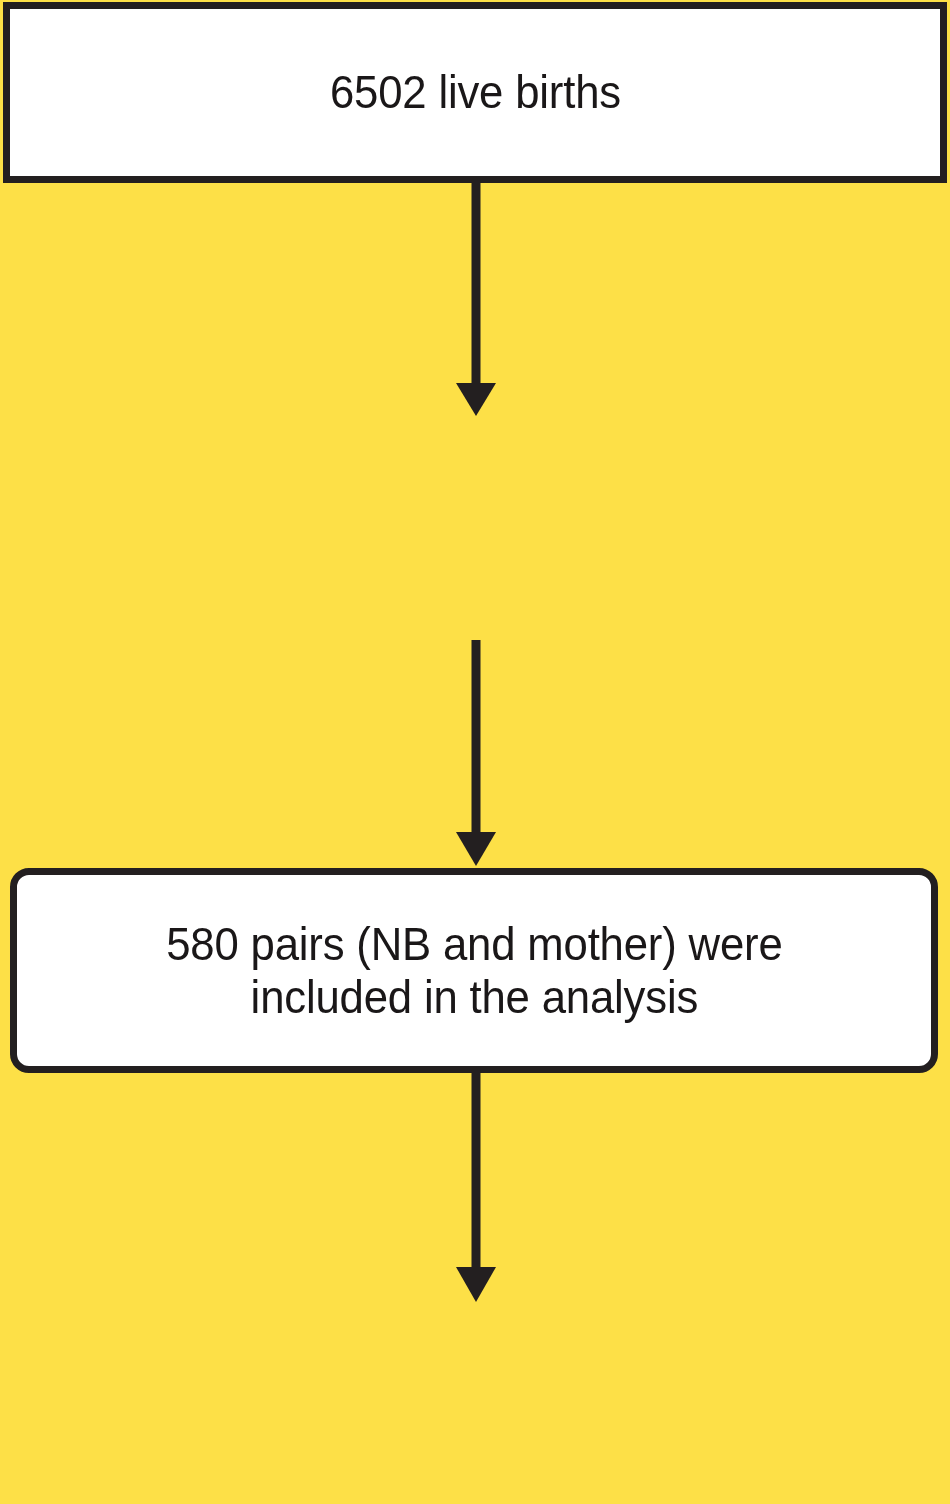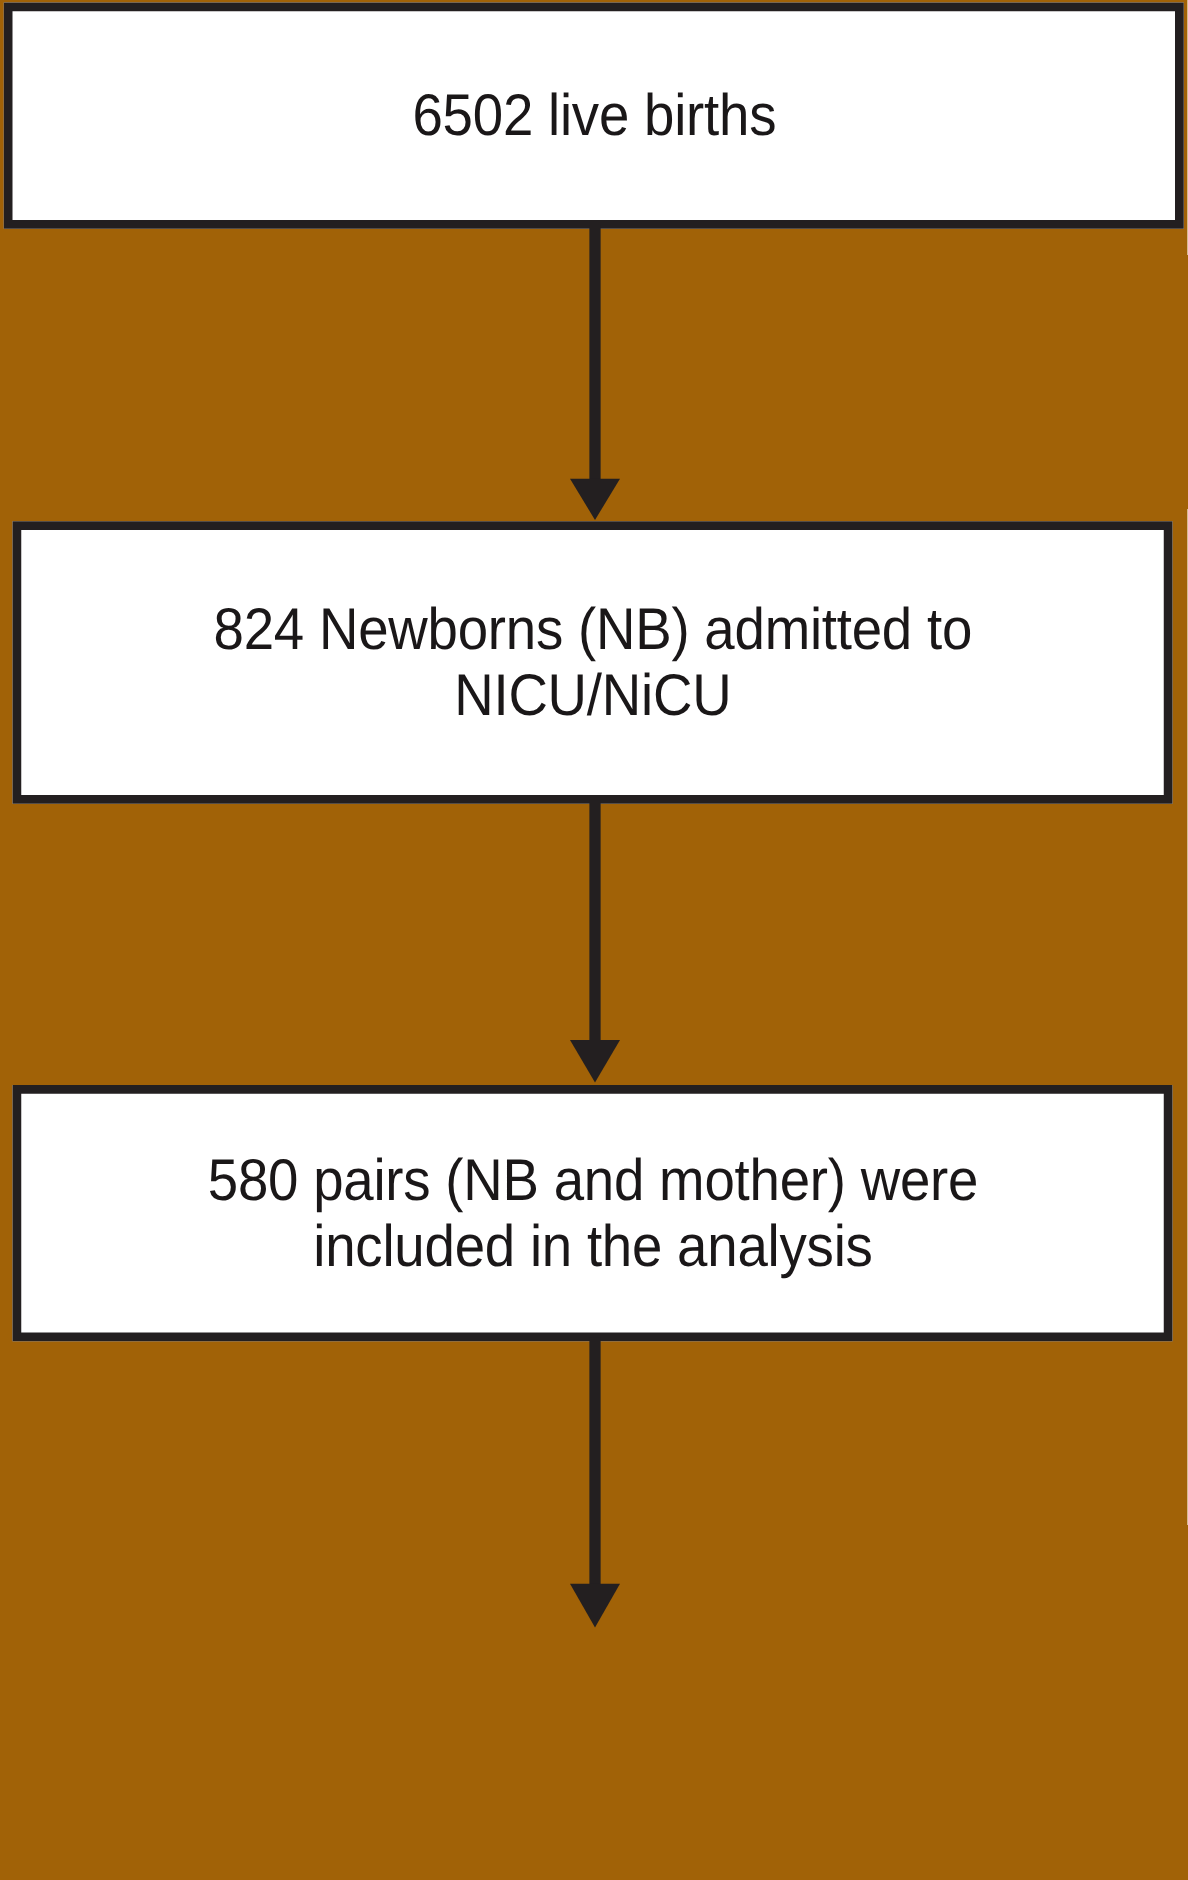--- a/index.html
+++ b/index.html
@@ -8,21 +8,21 @@
     padding: 0;
     background: #ffffff;
   }
   body {
     font-family: "Liberation Sans", "DejaVu Sans", sans-serif;
   }
   #flowchart {
     position: relative;
     width: 950px;
     height: 1504px;
-    background: #a16207;
+    background: #fde047;
     overflow: hidden;
   }
   .node-box {
     position: absolute;
     box-sizing: border-box;
     background: #ffffff;
     border: 7px solid #231f20;
     display: flex;
     align-items: center;
     justify-content: center;
@@ -35,21 +35,21 @@
     color: #1a1718;
     letter-spacing: -0.2px;
     transform: scaleX(0.93);
     transform-origin: center center;
     white-space: pre-line;
     font-weight: 400;
   }
   
   #box-1 { left: 3px;  top: 2px;    width: 944px; height: 181px; }
   #box-2 { left: 10px; top: 417px;  width: 928px; height: 226px; }
-  #box-3 { left: 10px; top: 868px;  width: 928px; height: 205px; }
+  #box-3 { left: 10px; top: 868px;  width: 928px; height: 205px; border-radius: 19px; }
   #box-4 { left: 3px;  top: 1302px; width: 943px; height: 197px; }
 
   
   .connector {
     position: absolute;
     left: 0;
     width: 950px;
     pointer-events: none;
   }
   .connector svg { display: block; }
@@ -67,24 +67,20 @@
     <span class="node-text">6502 live births</span>
   </div>
 
   <div class="connector" id="connector-1">
     <svg width="950" height="240" viewBox="0 0 950 240" xmlns="http://www.w3.org/2000/svg">
       <line x1="476" y1="0" x2="476" y2="207" stroke="#231f20" stroke-width="9"></line>
       <polygon points="456,203 496,203 476,236" fill="#231f20"></polygon>
     </svg>
   </div>
 
-  <div class="node-box" id="box-2">
-    <span class="node-text">824 Newborns (NB) admitted to
-NICU/NiCU</span>
-  </div>
 
   <div class="connector" id="connector-2">
     <svg width="950" height="230" viewBox="0 0 950 230" xmlns="http://www.w3.org/2000/svg">
       <line x1="476" y1="0" x2="476" y2="196" stroke="#231f20" stroke-width="9"></line>
       <polygon points="456,192 496,192 476,226" fill="#231f20"></polygon>
     </svg>
   </div>
 
   <div class="node-box" id="box-3">
     <span class="node-text">580 pairs (NB and mother) were

